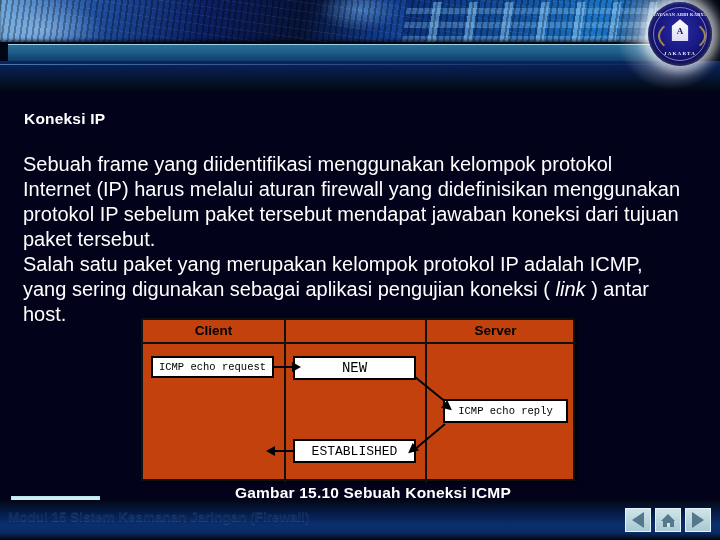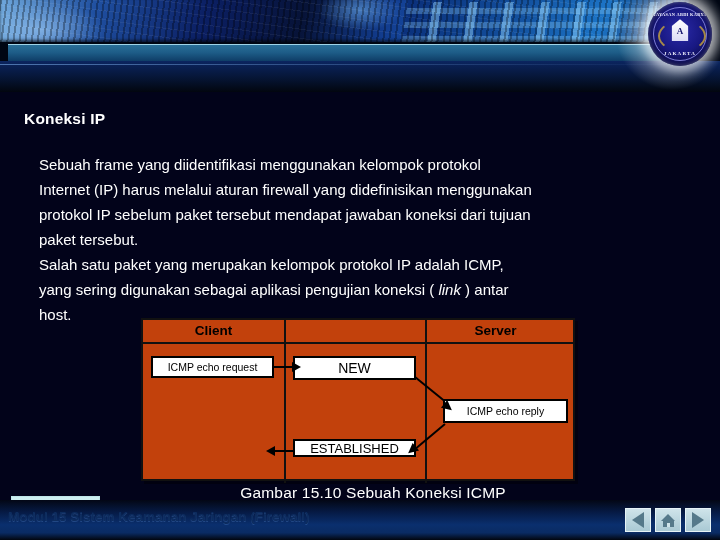--- a/index.html
+++ b/index.html
@@ -100,22 +100,22 @@
   
   #slide{position:absolute;left:0;top:92px;width:720px;height:400px;padding-left:28px;}
 
   #heading{
     position:absolute;left:24px;top:18px;
     color:#ffffff;font-size:15.5px;font-weight:bold;letter-spacing:.2px;
   }
 
   #para{
     position:absolute;left:23px;top:60px;width:674px;
-    color:#ffffff;font-size:15px;line-height:25px;
-    text-align:justify;text-justify:inter-word;margin-left:16px;
+    color:#ffffff;font-size:20px;line-height:25px;
+    text-align:justify;text-justify:inter-word;
   }
   #para .ln{display:block;}
   #para .ln.j{
     text-align:justify;
   }
   #para i{font-style:italic;}
 
   
   #figure{
     position:absolute;left:141px;top:226px;width:434px;height:163px;
@@ -136,27 +136,27 @@
     color:#000;font-weight:bold;font-size:13.5px;
     font-family:"Liberation Sans",sans-serif;
   }
   #figure .hd.h1{left:0;}
   #figure .hd.h2{left:141px;}
   #figure .hd.h3{left:282px;}
 
   #figure .nbox{
     position:absolute;border:2px solid #000;background:#fff;box-sizing:border-box;
     color:#000;display:flex;align-items:center;justify-content:center;
-    font-family:Liberation Sans, sans-serif;
+    font-family:Liberation Mono, monospace;
   }
   #b-req{left:8px;top:36px;width:123px;height:22px;font-size:10.5px;}
   #b-new{left:150px;top:36px;width:123px;height:24px;font-size:14px;}
   #b-reply{left:300px;top:79px;width:125px;height:24px;font-size:10.5px;}
   #b-cli{left:8px;top:119px;width:123px;height:24px;font-size:10.5px;}
-  #b-est{left:150px;top:119px;width:123px;height:18px;font-size:13px;}
+  #b-est{left:150px;top:119px;width:123px;height:24px;font-size:13px;}
 
   #figure .harrow{
     position:absolute;height:2px;background:#000;
   }
   #figure .harrow:after{
     content:"";position:absolute;top:-4px;width:0;height:0;
     border-top:5px solid transparent;border-bottom:5px solid transparent;
   }
   #a1{left:131px;top:46px;width:19px;}
   #a1:after{right:-8px;border-left:9px solid #000;}
@@ -175,21 +175,21 @@
   #d1{left:272px;top:56px;}
   #d1 .shaft{width:38px;transform:rotate(39deg);}
   #d1 .head{left:28px;top:26px;transform:rotate(39deg);}
   #d2{left:302px;top:103px;}
   #d2 .shaft{width:42px;transform:rotate(140deg);}
   #d2 .head{left:-38px;top:22px;transform:rotate(140deg);}
 
   
   #caption{
     position:absolute;left:0;top:392px;width:720px;text-align:center;
-    color:#ffffff;font-size:15.5px;font-weight:normal;
+    color:#ffffff;font-size:15.5px;font-weight:bold;
     letter-spacing:.2px;
   }
   #caption .pad{display:inline-block;padding-left:26px;}
 
   #depan{
     position:absolute;left:11px;top:404px;width:89px;height:18px;
     background:#cdeff0;color:#06213a;font-size:11.5px;
     display:flex;align-items:center;justify-content:center;
     border:1px solid #bfe6e8;box-sizing:border-box;
   }

